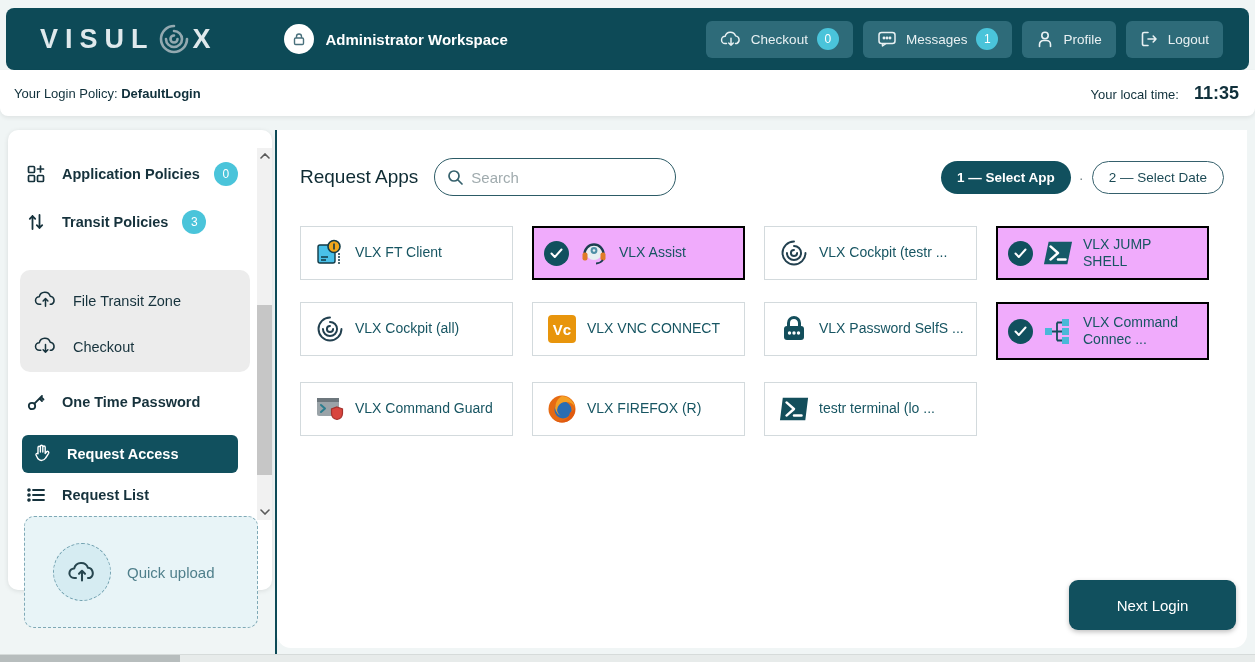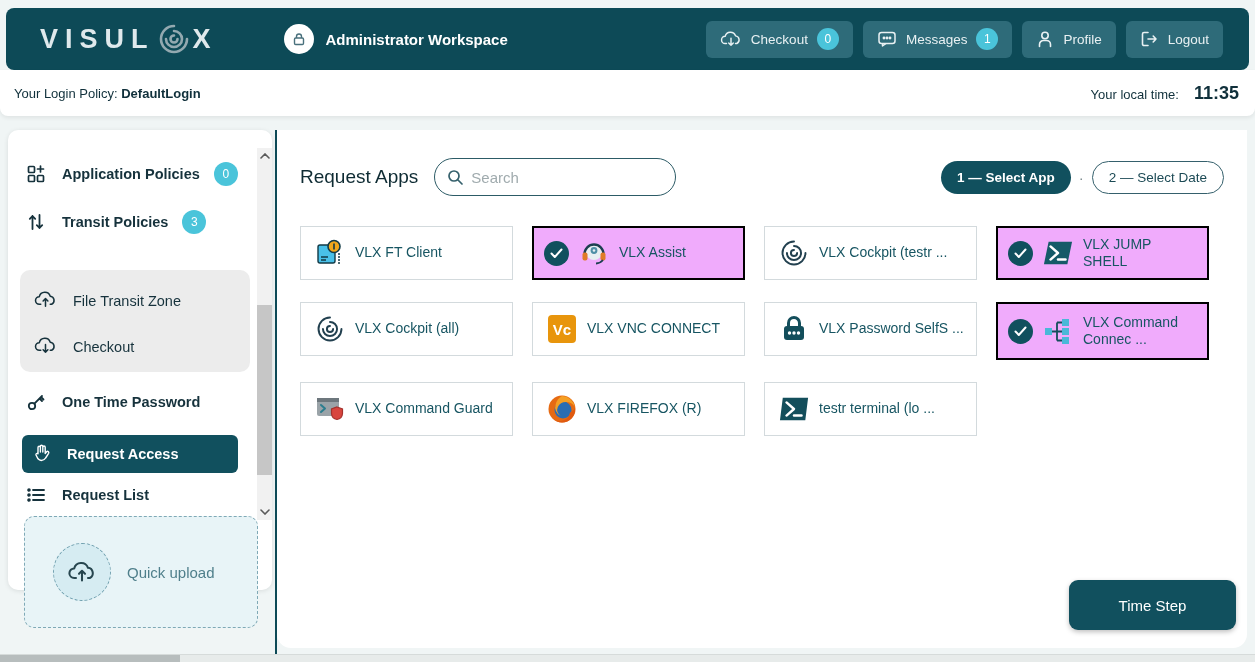--- a/index.html
+++ b/index.html
@@ -414,18 +414,18 @@
         <svg width="30" height="26" viewBox="0 0 32 26">
           <path d="M4 1 H31 L28 25 H1 Z" fill="#134e5b"></path>
           <path d="M8 6 L16 13 L8 20" fill="none" stroke="#ffffff" stroke-width="2.6" stroke-linecap="round" stroke-linejoin="round"></path>
           <path d="M16 20 H24" stroke="#ffffff" stroke-width="2.6" stroke-linecap="round"></path>
         </svg>
       </span>
       <span class="app-label">testr terminal (lo ...</span>
     </div>
   </div>
 
-  <button class="next-btn">Time Step</button>
+  <button class="next-btn">Next Login</button>
 </div>
 
 <div class="h-scroll">
   <div class="h-thumb"></div>
 </div>
 
 </body></html>

